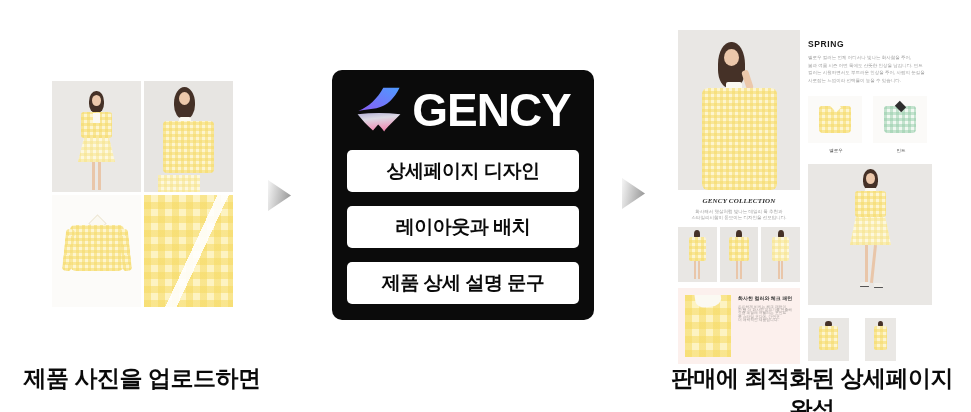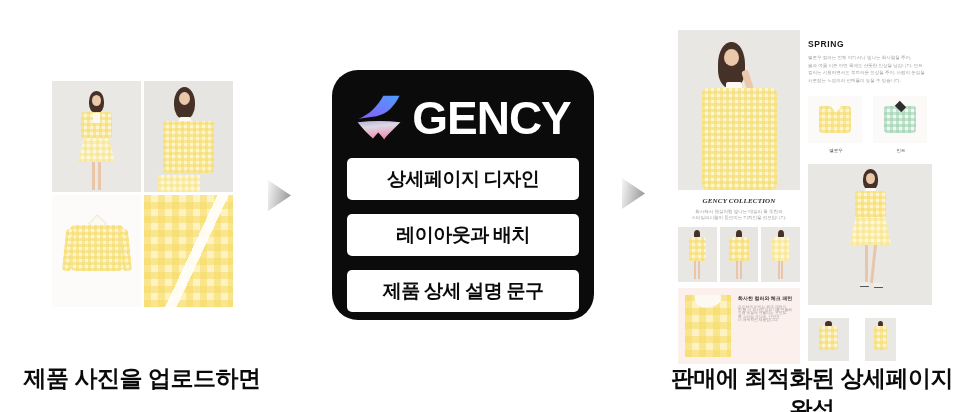--- a/index.html
+++ b/index.html
@@ -43,27 +43,27 @@
   .bg-gray2 { background:#e7e5e2; }
   .bg-white { background:#fcfbf9; }
   .abs { position:absolute; }
   .hair { background:#453127; }
   .skin { background:#ecc8ab; }
   .whitecloth { background:#fbf9f2; }
   .leg { background:#e9c6a9; }
 
   
   #gency-card { position:absolute; left:332px; top:70px; width:262px; height:250px;
-    background:#0b0b0b; border-radius:26px; padding:22px 15px 0; }
+    background:#0b0b0b; border-radius:10px; padding:14px 15px 0; }
   #logo-row { height:52px; display:flex; align-items:center; justify-content:center; gap:9px; }
   #logo-text { color:#ffffff; font-size:46px; font-weight:700; letter-spacing:-1px; line-height:1; }
   #feature-btns { margin-top:14px; display:flex; flex-direction:column; gap:14px; }
   .feature-btn { height:42px; background:#ffffff; border:none; border-radius:5px;
     display:flex; align-items:center; justify-content:center;
-    font-family:Liberation Serif, serif; font-size:19px; font-weight:700; color:#0a0a0a;
+    font-family:Liberation Sans, sans-serif; font-size:19px; font-weight:700; color:#0a0a0a;
     letter-spacing:-0.5px; cursor:pointer; }
 
   
   #detail-panel { position:absolute; left:660px; top:25px; width:292px; height:337px; background:#fff; }
   #dp-leftcol { position:absolute; left:18px; top:5px; width:122px; }
   #dp-rightcol { position:absolute; left:148px; top:14px; width:124px; }
 
   .tiny-wrap { overflow:hidden; }
   .tiny { width:200%; transform:scale(.5); transform-origin:0 0; color:#9b9b9b; }
   .tiny.center { text-align:center; }

